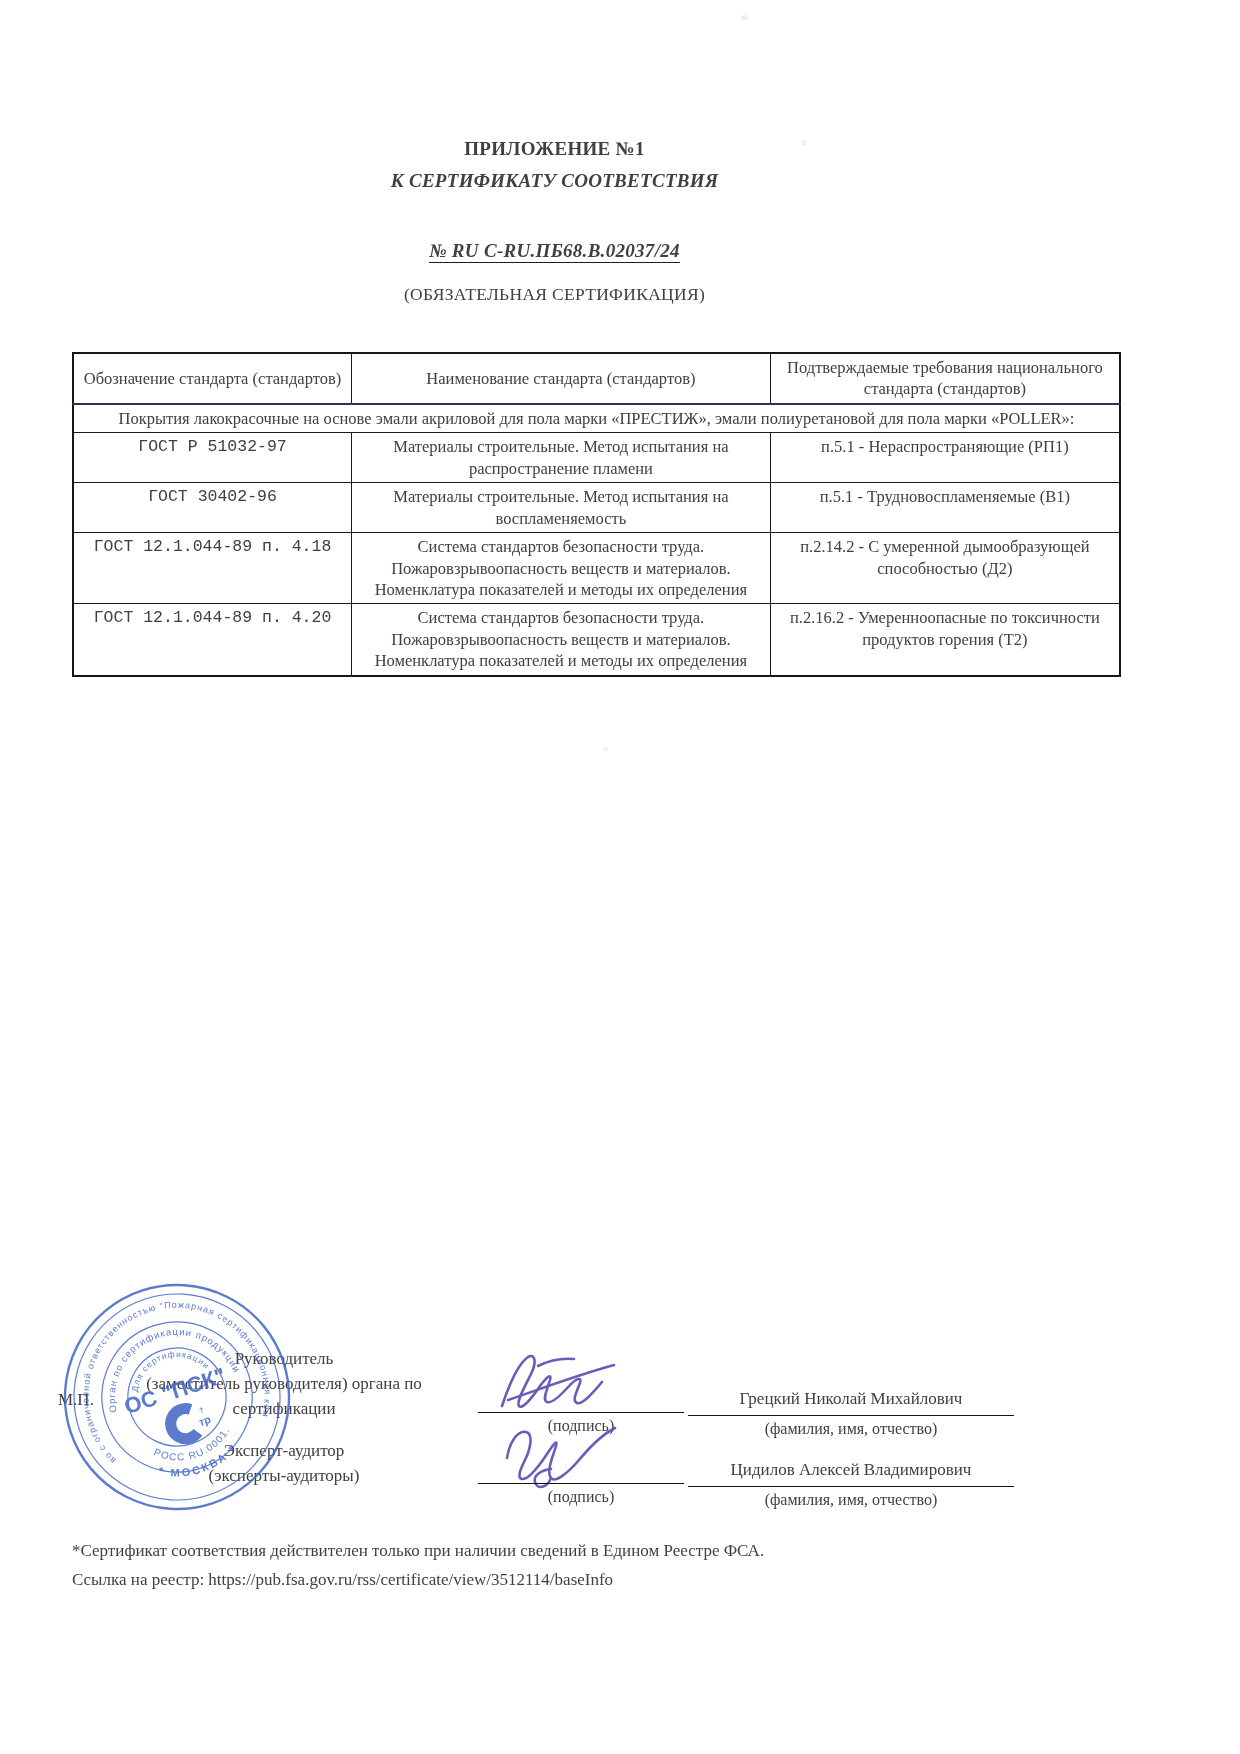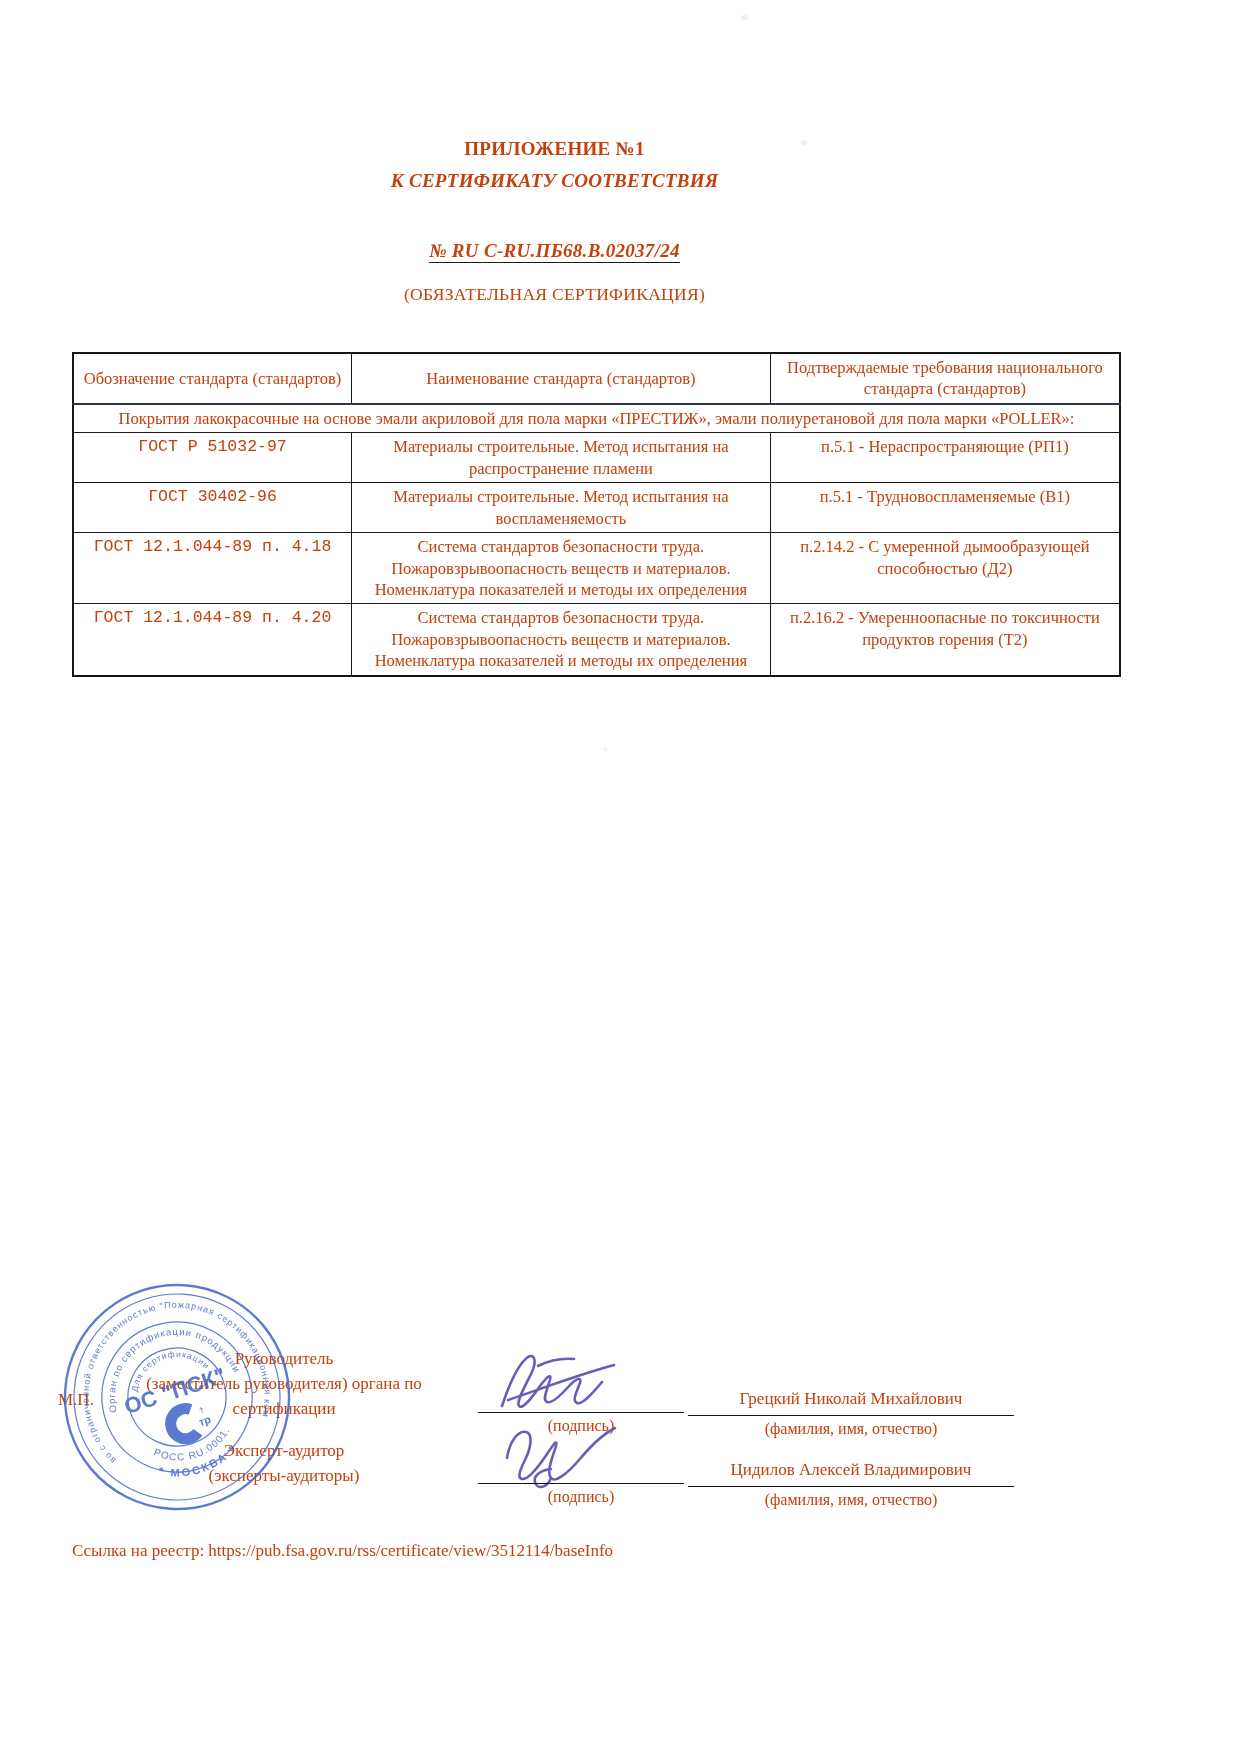--- a/index.html
+++ b/index.html
@@ -1,17 +1,17 @@
 <!DOCTYPE html>
 <html><head>
 <meta charset="utf-8">
 <style>
   html,body{margin:0;padding:0;background:#e8e8e8;}
   .page{position:relative;width:1240px;height:1754px;background:#ffffff;margin:0 auto;
-        font-family:"Liberation Serif","DejaVu Serif",serif;color:#c2410c;overflow:hidden;}
+        font-family:"Liberation Serif","DejaVu Serif",serif;color:#404040;overflow:hidden;}
   .abs{position:absolute;}
   
   .hline{left:72px;width:965px;text-align:center;letter-spacing:.3px;}
   .h-bold{font-weight:bold;font-size:19px;}
   .h-reg{font-size:17.5px;}
   .underlined{border-bottom:1.6px solid #1d1d1d;padding-bottom:1px;}
   .tbl-caption{left:72px;width:965px;text-align:center;font-weight:bold;font-size:17.5px;}
   
   .tbl-wrap{left:72px;top:352px;width:1049px;}
   table.doc{border-collapse:collapse;width:100%;font-size:16.5px;}
@@ -160,16 +160,17 @@
         <textPath href="#arcInner" startOffset="50%" text-anchor="middle">Для сертификации</textPath>
       </text>
       <text x="125" y="126" text-anchor="middle" font-size="22" font-weight="bold" stroke="none" font-family="Liberation Sans, sans-serif">ОС "ПСК"</text>
       <path d="M134,141 A 15,15 0 1 0 134,165" fill="none" stroke-width="11"></path>
       <text x="138" y="160" font-size="11" font-weight="bold" stroke="none" font-family="Liberation Sans, sans-serif">тр</text>
       <text x="142" y="148" font-size="8" stroke="none" font-family="Liberation Sans, sans-serif">†</text>
     </g>
   </svg>
 
   <div class="abs footer">
+    <div>*Сертификат соответствия действителен только при наличии сведений в Едином Реестре ФСА.</div>
     <div>Ссылка на реестр: https://pub.fsa.gov.ru/rss/certificate/view/3512114/baseInfo</div>
   </div>
 
 </div>
 
 </body></html>

